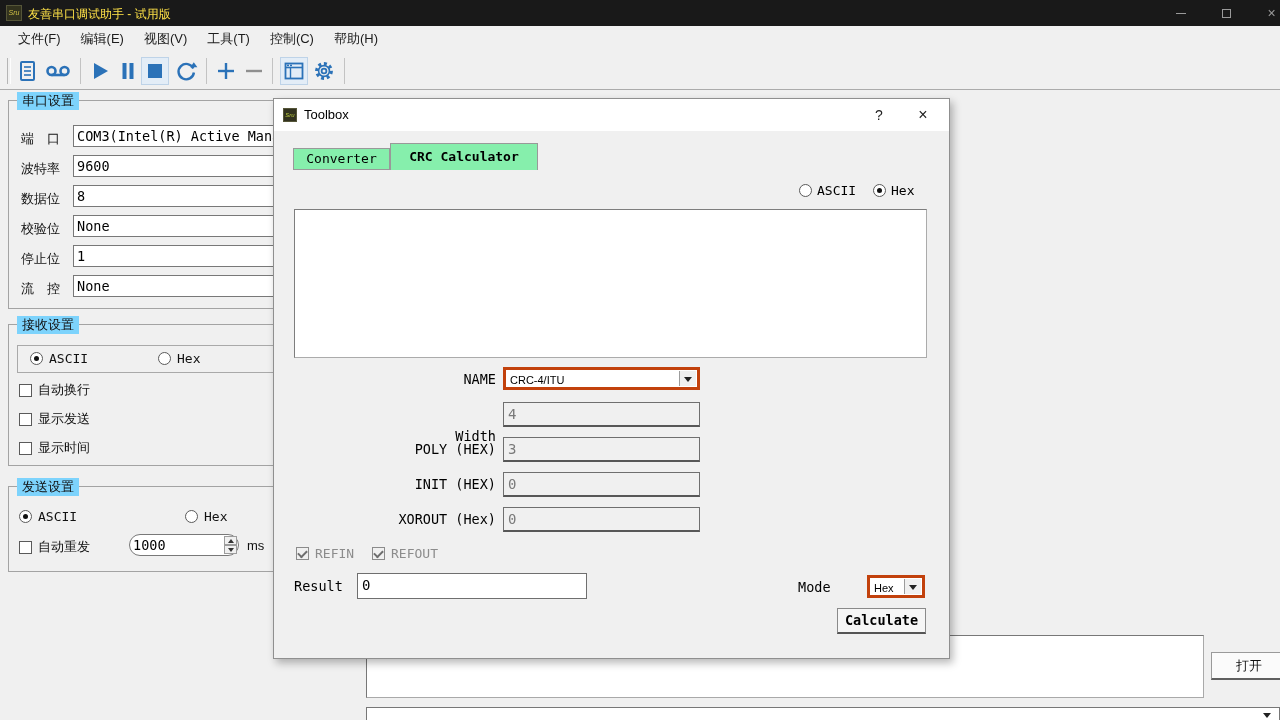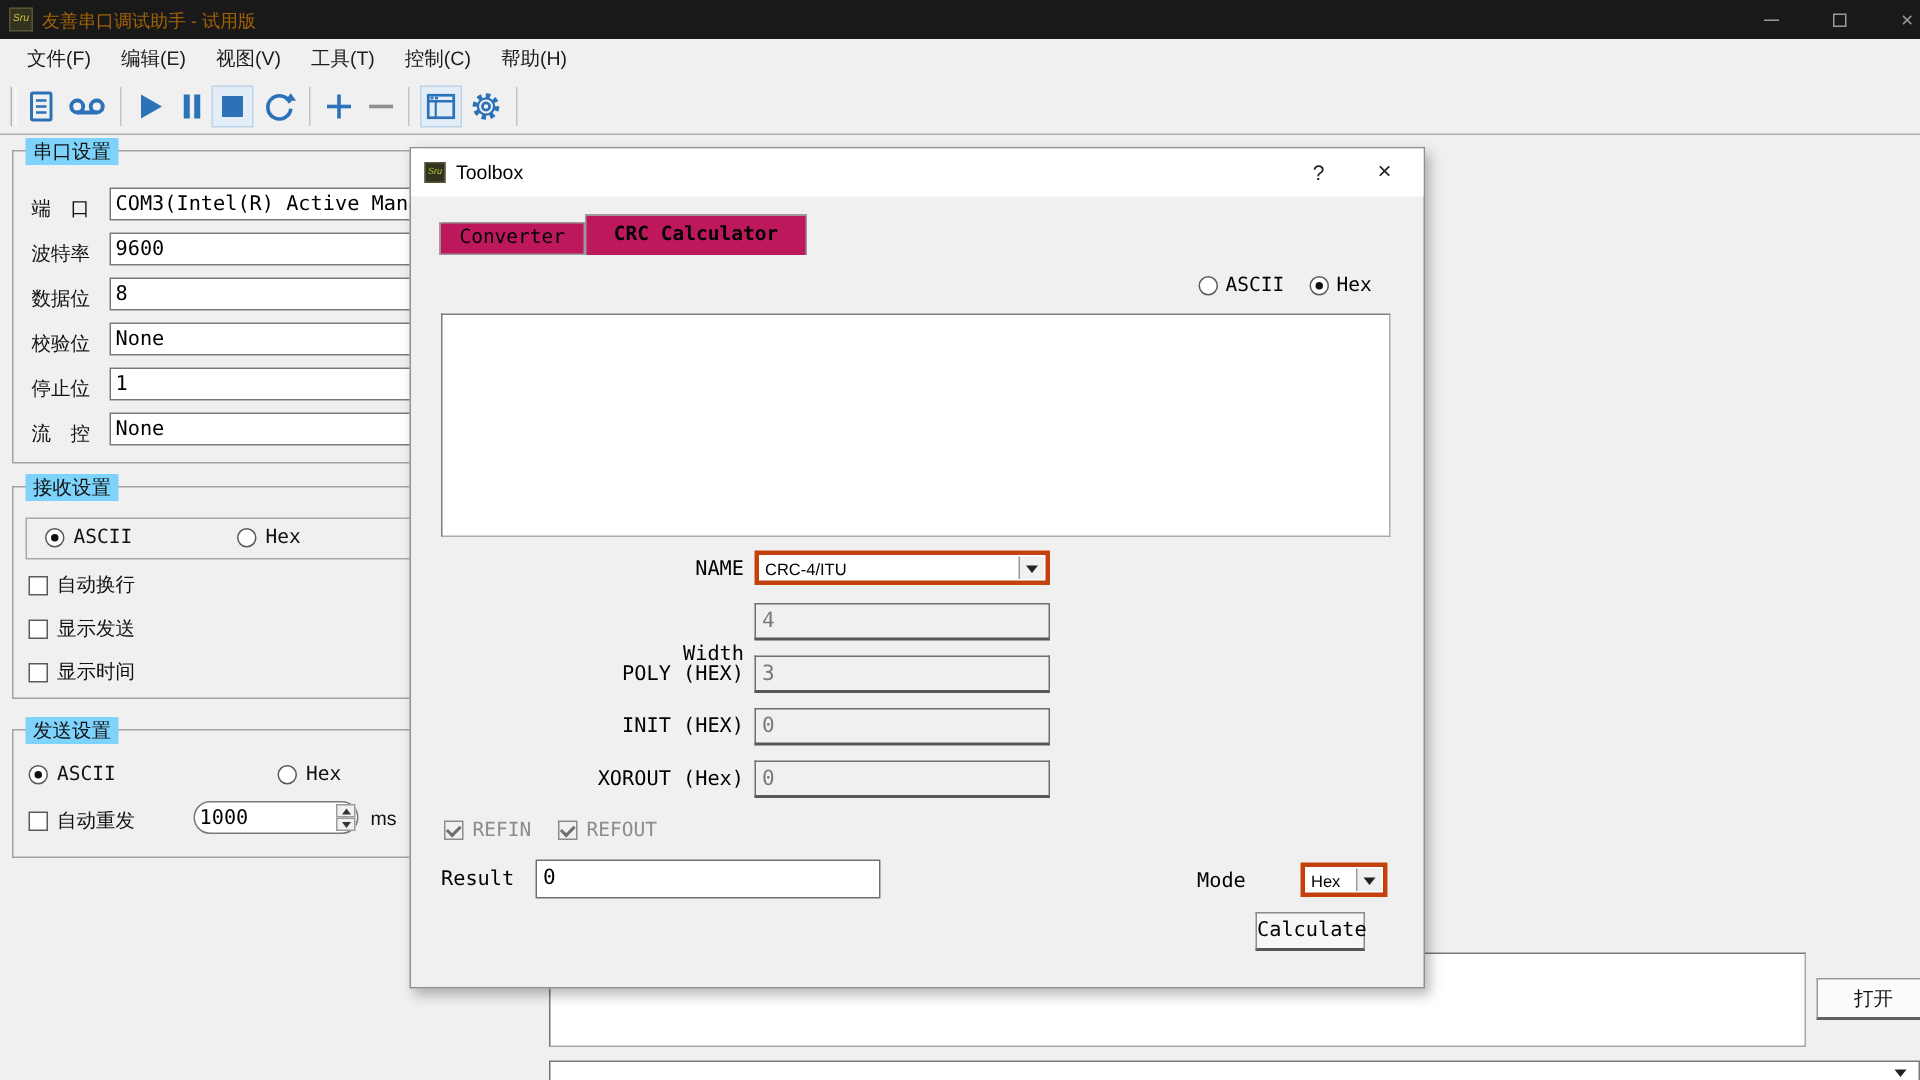--- a/index.html
+++ b/index.html
@@ -10,21 +10,21 @@
     -webkit-font-smoothing:antialiased;
   }
   .abs{position:absolute;}
   .mono{font-family:"DejaVu Sans Mono", monospace;}
 
   
   .titlebar{position:absolute;left:0;top:0;width:1280px;height:26px;background:#191919;}
   .app-icon{position:absolute;left:6px;top:5px;width:16px;height:16px;background:#32321e;
     border:1px solid #555538;box-sizing:border-box;color:#cdbf45;font-size:7px;line-height:14px;
     text-align:center;font-style:italic;}
-  .title-text{position:absolute;left:28px;top:6px;font-size:12px;color:#a16207;white-space:pre;text-align:center;}
+  .title-text{position:absolute;left:28px;top:6px;font-size:12px;color:#fde047;white-space:pre;text-align:center;}
   .winbtn{position:absolute;top:0;width:45px;height:26px;display:flex;align-items:center;justify-content:center;}
   .glyph-min{width:10px;height:1px;background:#9a9a9a;}
   .glyph-max{width:9px;height:9px;border:1px solid #9a9a9a;box-sizing:border-box;}
   .glyph-close{color:#9a9a9a;font-size:14px;line-height:14px;}
 
   
   .menubar{position:absolute;left:0;top:26px;width:1280px;height:26px;background:#f0f0f0;
     display:flex;align-items:center;padding-left:8px;box-sizing:border-box;}
   .menu-item{font-size:13px;color:#1c1c1c;padding:0 10px;line-height:26px;white-space:pre;}
 
@@ -87,21 +87,21 @@
   .dialog{position:absolute;left:273px;top:98px;width:677px;height:561px;background:#f0f0f0;
     border:1px solid #8f8f8f;box-sizing:border-box;box-shadow:3px 4px 8px rgba(0,0,0,0.28);}
   .dlg-titlebar{position:absolute;left:0;top:0;width:100%;height:32px;background:#fff;}
   .dlg-icon{position:absolute;left:9px;top:9px;width:14px;height:14px;background:#32321e;
     border:1px solid #555538;box-sizing:border-box;color:#b9c93f;font-size:6px;line-height:12px;
     text-align:center;font-style:italic;}
   .dlg-title{position:absolute;left:30px;top:8px;font-size:13px;color:#000;}
   .dlg-btn{position:absolute;top:0;width:34px;height:32px;display:flex;align-items:center;
     justify-content:center;font-size:14px;color:#222;}
 
-  .tab{position:absolute;background:#be185d;font-family:"DejaVu Sans Mono",monospace;
+  .tab{position:absolute;background:#86efac;font-family:"DejaVu Sans Mono",monospace;
     font-size:13px;color:#000;text-align:center;box-sizing:border-box;}
   .tab-inactive{left:19px;top:49px;width:97px;height:22px;border:1px solid #999;line-height:20px;}
   .tab-active{left:116px;top:44px;width:148px;height:27px;border:1px solid #999;border-bottom:none;
     line-height:26px;font-weight:600;}
 
   .dlg-radio-row{position:absolute;top:84px;display:flex;align-items:center;}
   .dlg-radio-label{font-family:"DejaVu Sans Mono",monospace;font-size:13px;color:#000;margin-left:5px;}
 
   .dlg-textarea{position:absolute;left:20px;top:110px;width:633px;height:149px;background:#fff;
     border:1px solid #7d7d7d;border-bottom-color:#ababab;border-right-color:#ababab;box-sizing:border-box;}
@@ -119,23 +119,23 @@
     border-left:4px solid transparent;border-right:4px solid transparent;border-top:5px solid #222;}
 
   .dis-label{font-family:"DejaVu Sans Mono",monospace;font-size:13px;color:#8c8c8c;margin-left:6px;}
   .result-label{position:absolute;left:20px;top:479px;font-family:"DejaVu Sans Mono",monospace;
     font-size:13.5px;color:#000;}
   .result-field{position:absolute;left:83px;top:474px;width:230px;height:26px;background:#fff;
     border:1px solid #6f6f6f;box-sizing:border-box;font-family:"DejaVu Sans Mono",monospace;
     font-size:14px;line-height:23px;padding:0 4px;color:#000;}
   .mode-label{position:absolute;left:524px;top:480px;font-family:"DejaVu Sans Mono",monospace;
     font-size:13.5px;color:#000;}
-  .calc-btn{position:absolute;left:563px;top:509px;width:73px;height:26px;background:#f6f6f6;
+  .calc-btn{position:absolute;left:563px;top:509px;width:89px;height:26px;background:#f6f6f6;
     border:1px solid #8a8a8a;border-bottom:2px solid #555;box-sizing:border-box;
-    font-family:"DejaVu Sans Mono",monospace;font-size:13.5px;color:#000;text-align:center;line-height:22px;}
+    font-family:"DejaVu Sans Mono",monospace;font-size:13.5px;color:#000;text-align:center;line-height:22px;font-weight:bold;}
 </style>
 </head>
 <body>
 
 <div class="titlebar">
   <div class="app-icon">Sru</div>
   <div class="title-text">友善串口调试助手 - 试用版</div>
   <div class="winbtn" style="left:1158px;">
       <div class="glyph-min"></div>
     </div>

